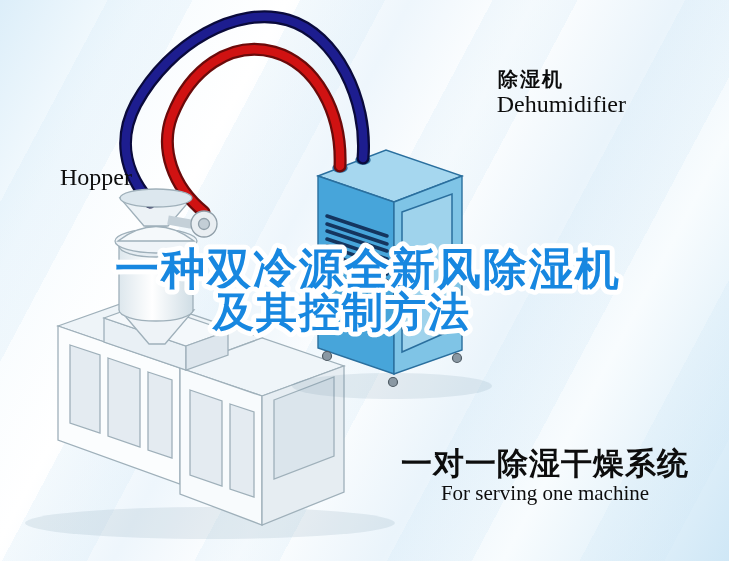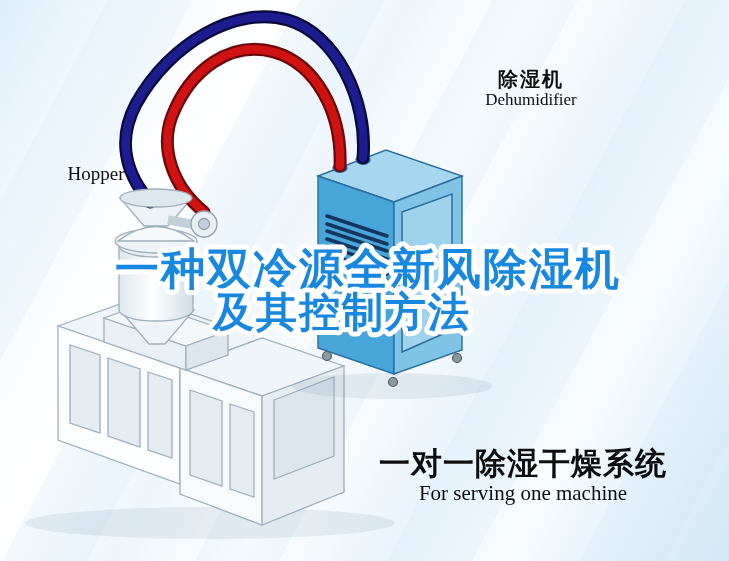--- a/index.html
+++ b/index.html
@@ -11,25 +11,25 @@
   .stage::before{
     content:"";position:absolute;inset:0;pointer-events:none;
     background:repeating-linear-gradient(118deg,rgba(255,255,255,0) 0 95px,rgba(205,230,246,0.22) 95px 170px);
   }
   .art{position:absolute;left:0;top:0;width:729px;height:561px;}
   .lbl{position:absolute;text-align:center;color:#0d0d0d;}
   .lbl .cn{font-weight:700;letter-spacing:2px;line-height:1.15;}
   .lbl .en{font-family:"Liberation Serif",serif;font-weight:400;line-height:1.1;}
   .lbl-dehum{left:436px;top:68px;width:190px;}
   .lbl-dehum .cn{font-size:20px;}
-  .lbl-dehum .en{font-size:17px;}
+  .lbl-dehum .en{font-size:24px;text-align:right;}
   .lbl-hopper{left:34px;top:164px;width:124px;}
   .lbl-hopper .cn{font-size:28px;}
-  .lbl-hopper .en{font-size:19px;}
-  .caption{left:356px;top:446px;width:334px;}
+  .lbl-hopper .en{font-size:24px;}
+  .caption{left:378px;top:446px;width:334px;}
   .caption .cn{font-size:31px;letter-spacing:1px;}
   .caption .en{font-size:21px;}
   text.title{
     font-family:"Liberation Sans",sans-serif;font-weight:700;
     stroke:#ffffff;paint-order:stroke;stroke-linejoin:round;
   }
 </style>
 </head>
 <body>
 

